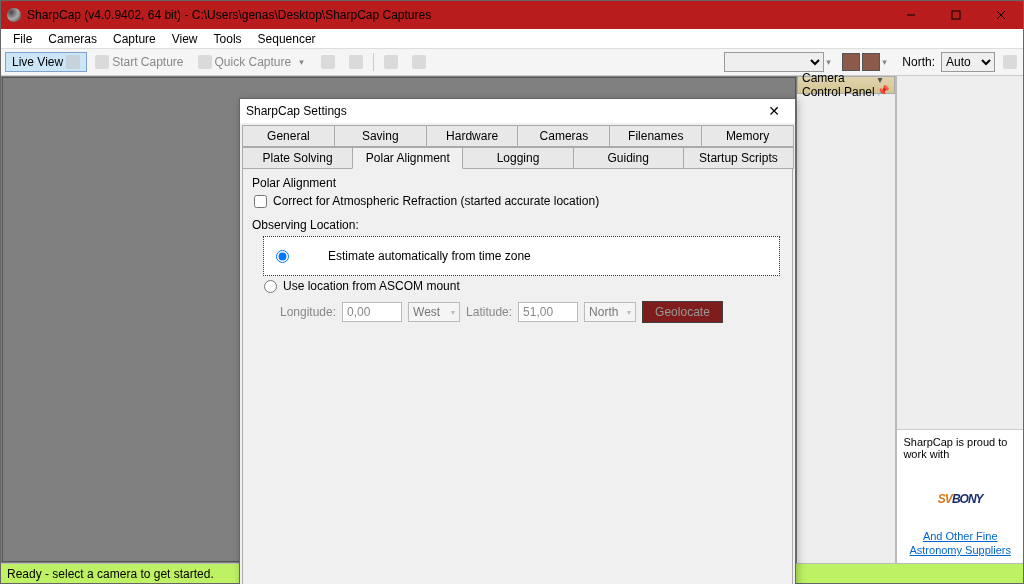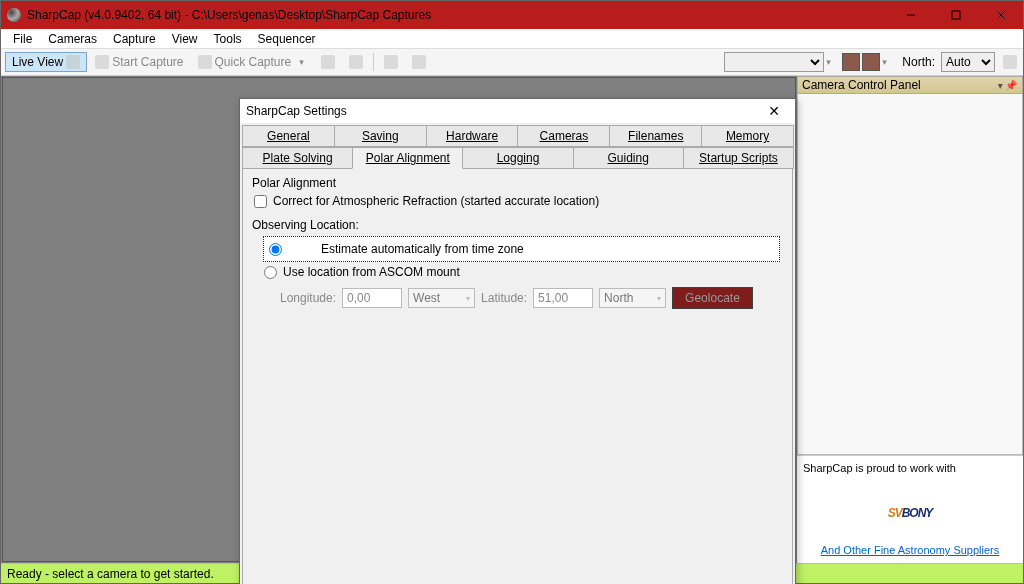--- a/index.html
+++ b/index.html
@@ -23,21 +23,21 @@
 .toolbar .sep { width: 1px; height: 18px; background: #ccc; margin: 0 2px; }
 .toolbar .dd { width: 14px; font-size: 9px; color: #888; }
 .toolbar .spacer { flex: 1; }
 .toolbar select { height: 20px; font-size: 12px; border: 1px solid #999; }
 .toolbar .zoom-label { margin: 0 4px; }
 .toolbar .col-swatch { width: 18px; height: 18px; background: #8b5a4a; border: 1px solid #555; }
 .toolbar .wide-select { width: 100px; }
 
 .workarea { flex: 1; display: flex; background: #808080; position: relative; }
 .viewport { flex: 1; background: #808080; border: 1px solid #555; margin: 1px; }
-.side-panel { width: 226px; background: #eee; display: flex; flex-direction: column; }
+.side-panel { width: 226px; background: #eee; display: flex; flex-direction: row; }
 .side-panel .panel-hdr { height: 18px; background: linear-gradient(#e0d4b0, #d4c690); border: 1px solid #aaa; display: flex; align-items: center; padding: 0 4px; }
 .side-panel .panel-hdr .pin { font-size: 10px; margin-left: auto; color: #555; }
 .side-panel .panel-body { flex: 1; background: #f8f8f8; border: 1px solid #bbb; border-top: none; }
 .side-panel .promo { margin-top: auto; background: #fff; border-top: 1px solid #ccc; padding: 6px; text-align: center; }
 .side-panel .promo .tag { text-align: left; font-size: 11px; margin-bottom: 8px; }
 .side-panel .logo { font-size: 32px; font-weight: 900; font-style: italic; letter-spacing: -1px; margin: 14px 0 18px; }
 .side-panel .logo .s { color: #d97a1a; }
 .side-panel .logo .rest { color: #1a2e6e; }
 .side-panel .promo a { color: #0066cc; text-decoration: underline; font-size: 11px; }
 
@@ -45,35 +45,35 @@
 .statusbar .cell { border-right: 1px solid #bbb; height: 100%; display: flex; align-items: center; padding-right: 6px; }
 
 
 .dialog { position: absolute; left: 238px; top: 22px; width: 557px; height: 546px; background: #f0f0f0; border: 1px solid #666; box-shadow: 2px 2px 8px rgba(0,0,0,0.25); display: flex; flex-direction: column; z-index: 10; }
 .dialog .dlg-title { height: 24px; display: flex; align-items: center; padding: 0 6px; background: #fff; }
 .dialog .dlg-title .t { flex: 1; }
 .dialog .dlg-title .x { width: 30px; text-align: center; font-size: 14px; }
 
 .tabrows { padding: 2px 2px 0 2px; }
 .tabrow { display: flex; }
-.tab { flex: 1; text-align: center; padding: 3px 9px; background: #e8e8e8; border: 1px solid #aaa; margin-right: -1px; cursor: default; text-decoration: underline; }
+.tab { flex: 1; text-align: center; padding: 3px 9px; background: #e8e8e8; border: 1px solid #aaa; margin-right: -1px; cursor: default; }
 .tab.active { background: #f0f0f0; border-bottom: 1px solid #f0f0f0; position: relative; z-index: 2; }
 .tabcontent { flex: 1; border: 1px solid #aaa; border-top: none; margin: 0 2px; padding: 7px 9px; background: #f0f0f0; }
 
 .grp-label { margin-bottom: 4px; }
 .chk-row { display: flex; align-items: center; gap: 6px; margin-bottom: 10px; margin-left: 2px; }
 .chk-row input[type=checkbox] { width: 13px; height: 13px; }
 .radio-row { display: flex; align-items: center; gap: 6px; margin: 3px 0 3px 12px; }
 .radio-row input[type=radio] { width: 13px; height: 13px; }
-.radio-row.selected { background: #fff; border: 1px dotted #333; padding: 5px; margin-left: 11px; width: calc(100% - 14px); gap: 39px; }
+.radio-row.selected { background: #fff; border: 1px dotted #333; padding: 12px; margin-left: 11px; width: calc(100% - 14px); gap: 39px; }
 
 .loc-row { display: flex; align-items: center; gap: 6px; margin: 8px 0 0 28px; }
 .loc-row label { color: #888; }
 .loc-row input[type=text] { width: 60px; border: 1px solid #bbb; padding: 2px 4px; color: #888; background: #fff; }
-.loc-row .sel { width: 67px; border: 1px solid #bbb; padding: 2px 4px; color: #777; background: #f5f5f5; display: inline-flex; align-items: center; justify-content: space-between; text-align: center; }
+.loc-row .sel { width: 52px; border: 1px solid #bbb; padding: 2px 4px; color: #777; background: #f5f5f5; display: inline-flex; align-items: center; justify-content: space-between; text-align: center; }
 .loc-row .sel .car { font-size: 8px; color: #bbb; }
 .loc-row button { padding: 3px 12px; border: 1px solid #404040; background: #7f1d1d; color: #999; }
 </style>
 </head>
 <body>
 
 <div class="window">
   <div class="titlebar">
     <div class="app-icon"></div>
     <div class="title">SharpCap (v4.0.9402, 64 bit) - C:\Users\genas\Desktop\SharpCap Captures</div>

